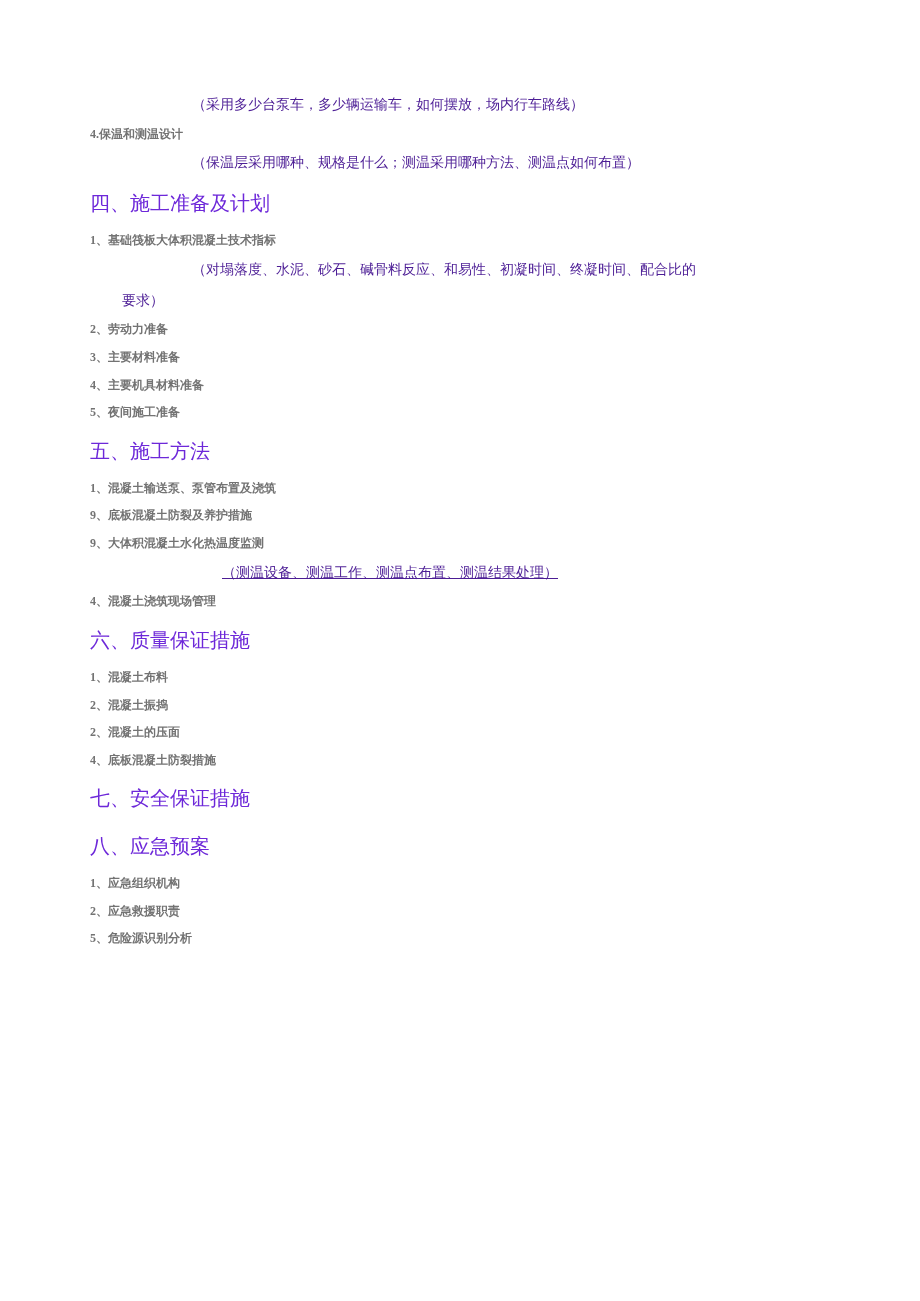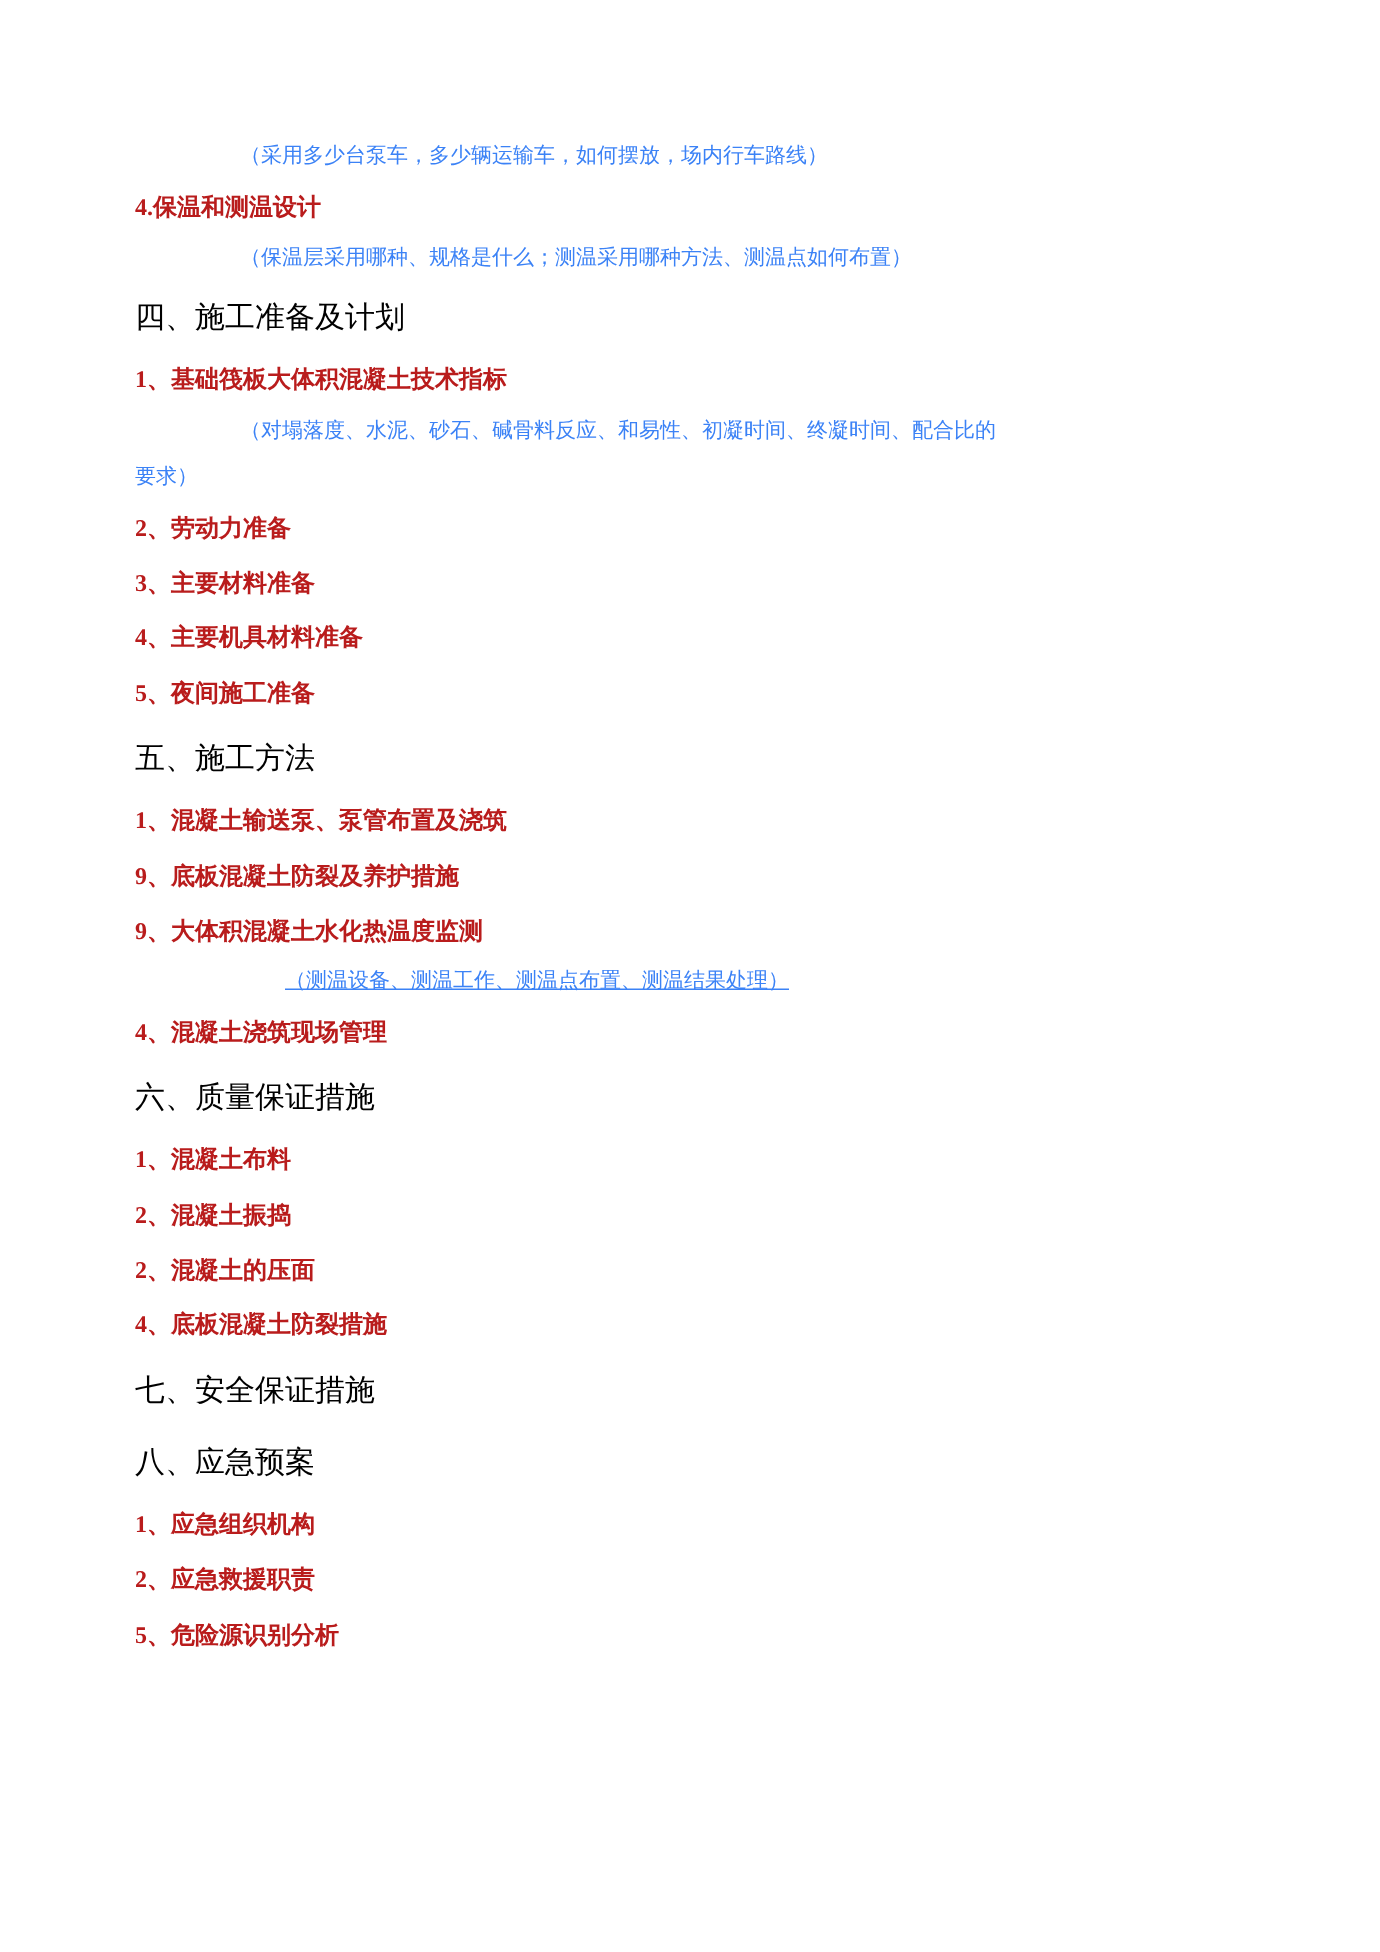--- a/index.html
+++ b/index.html
@@ -8,42 +8,43 @@
       font-family: "SimSun", "宋体", serif;
       font-size: 16px;
       line-height: 1.8;
       color: #2a2a8a;
       background: white;
       width: 920px;
       box-sizing: border-box;
     }
     .note {
       font-size: 14px;
-      color: #3b82f6;
+      color: #4c1d95;
       line-height: 2.2;
       padding-left: 70px;
       text-indent: 0;
+      margin-left: 32px;
     }
     .note-indent {
       padding-left: 70px;
     }
     .note-continue {
       padding-left: 0;
       text-indent: 0;
     }
     .h-item {
       font-weight: bold;
-      font-size: 16px;
-      color: #b91c1c;
+      font-size: 12px;
+      color: #737373;
       line-height: 2.3;
     }
     .h-section {
       font-weight: normal;
       font-size: 20px;
-      color: #000000;
+      color: #6d28d9;
       line-height: 2.4;
       font-family: "SimSun", "宋体", serif;
     }
   </style>
 </head>
 <body>
 
 <div class="note">（采用多少台泵车，多少辆运输车，如何摆放，场内行车路线）</div>
 
 <div class="h-item">4.保温和测温设计</div>

